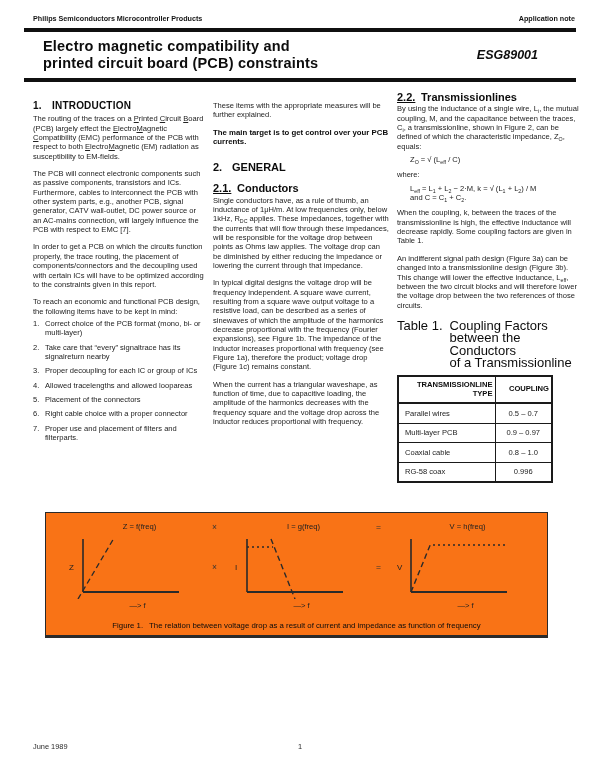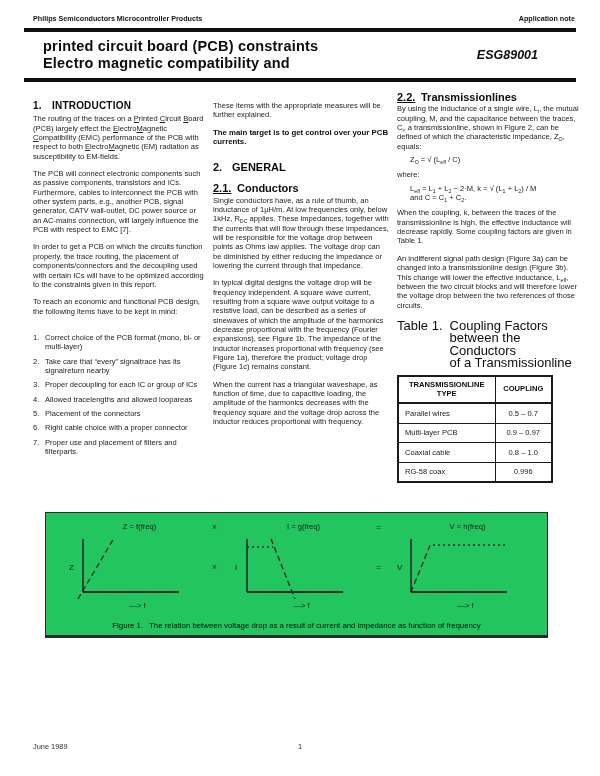--- a/index.html
+++ b/index.html
@@ -51,32 +51,32 @@
   .num-item .inum { min-width: 12px; flex: 0 0 12px; }
   .eq { margin: 3px 0 6px 13px; }
   .where { margin: 0 0 4px 0; }
   sub { font-size: 0.7em; line-height: 0; vertical-align: -1.5px; }
   
   .tbl-caption { display: flex; font-weight: normal; color: #0c0c0c; font-size: 13px; line-height: 12.5px; margin: 10px 0 5px 0; }
   .tbl-caption .tlabel { margin-right: 7px; white-space: nowrap; }
   table.ctable { border-collapse: collapse; width: 156px; border: 2px solid #1a1a1a; }
   table.ctable th {
     border: 1px solid #1a1a1a; border-bottom: 2px solid #1a1a1a;
-    font-size: 7.6px; line-height: 8.8px; padding: 4px 2px; text-align: center; color: #0c0c0c;
+    font-size: 7.6px; line-height: 8.8px; padding: 4px 2px; text-align: right; color: #0c0c0c;
   }
   table.ctable td {
     border: 1px solid #1a1a1a; font-size: 7.55px; padding: 4.5px 3px; color: #222; margin-top: 40px;
   }
   table.ctable td.c1 { padding-left: 6px; width: 97px; }
   table.ctable td.c2 { text-align: center; }
   
   .figbox {
     width: 503px; margin: 12px 0 0 45px;
     border: 1.5px solid #2a2a2a; border-bottom: 3px solid #2a2a2a;
-    padding: 9px 8px 5px 8px; background: #22c55e;
+    padding: 9px 8px 5px 8px; background: #f97316;
   }
   .figgrid {
     display: grid;
     grid-template-columns: 143px 21px 143px 21px 143px;
     grid-template-rows: 13px 64px 13px;
     justify-content: center;
   }
   .fig-title { font-size: 7.6px; text-align: center; color: #222; padding-left: 14px; }
   .fig-op { font-size: 8.5px; color: #333; text-align: center; }
   .fig-op-mid { display: flex; align-items: center; justify-content: center; }
@@ -94,38 +94,38 @@
 
 <div class="page">
 
   <div class="hdr-top">
     <span>Philips Semiconductors Microcontroller Products</span>
     <span>Application note</span>
   </div>
   <div class="rule rule-1"></div>
   <div class="titleblock">
     <div class="title">
+      <div>Electro magnetic compatibility and</div>
       <div>printed circuit board (PCB) constraints</div>
-      <div>Electro magnetic compatibility and</div>
     </div>
     <div class="docnum">ESG89001</div>
   </div>
   <div class="rule"></div>
 
   <div class="cols">
 
     <div class="col col-pad">
       <div class="h-sec h1">
         <span class="hnum">1.</span>
         <span>INTRODUCTION</span>
       </div>
       <p class="para">The routing of the traces on a <u>P</u>rinted <u>C</u>ircuit <u>B</u>oard (PCB) largely effect the <u>E</u>lectro<u>M</u>agnetic <u>C</u>ompatibility (EMC) performance of the PCB with respect to both <u>E</u>lectro<u>M</u>agnetic (EM) radiation as susceptibility to EM-fields.</p>
       <p class="para">The PCB will connect electronic components such as passive components, transistors and ICs. Furthermore, cables to interconnect the PCB with other system parts, e.g., another PCB, signal generator, CATV wall-outlet, DC power source or an AC-mains connection, will largely influence the PCB with respect to EMC [7].</p>
       <p class="para">In order to get a PCB on which the circuits function properly, the trace routing, the placement of components/connectors and the decoupling used with certain ICs will have to be optimized according to the constraints given in this report.</p>
-      <p class="para" style="margin-bottom:17px;">To reach an economic and functional PCB design, the following items have to be kept in mind:</p>
+      <p class="para" style="margin-bottom:3px;">To reach an economic and functional PCB design, the following items have to be kept in mind:</p>
       <div class="num-list">
         <div class="num-item">
           <span class="inum">1.</span>
           <span>Correct choice of the PCB format (mono, bi- or multi-layer)</span>
         </div>
         <div class="num-item">
           <span class="inum">2.</span>
           <span>Take care that “every” signaltrace has its signalreturn nearby</span>
         </div>
         <div class="num-item">

